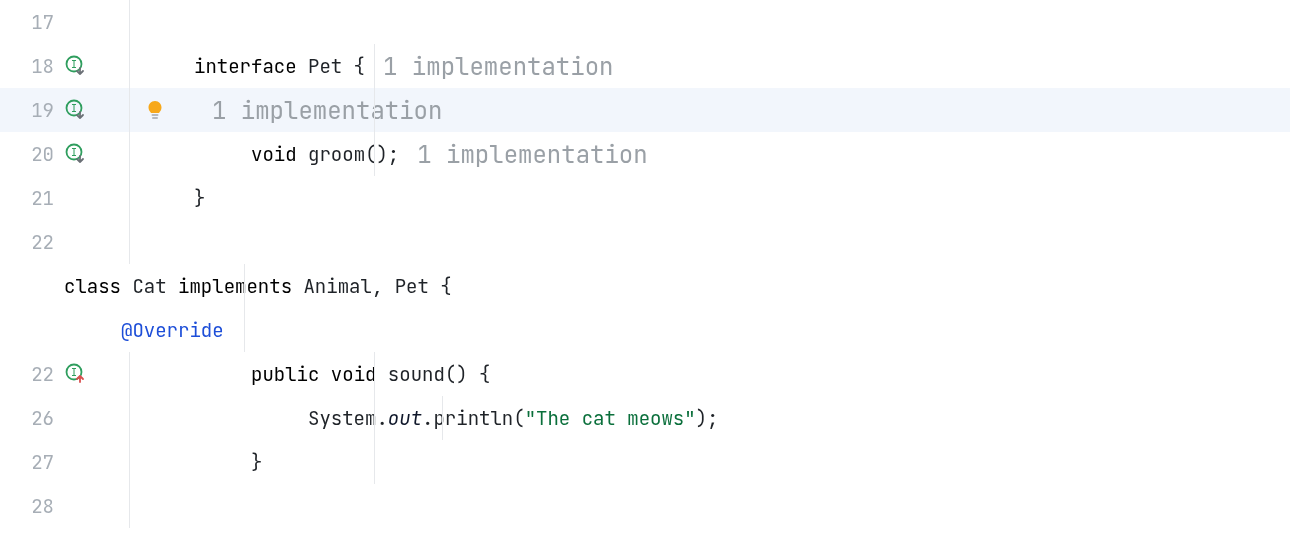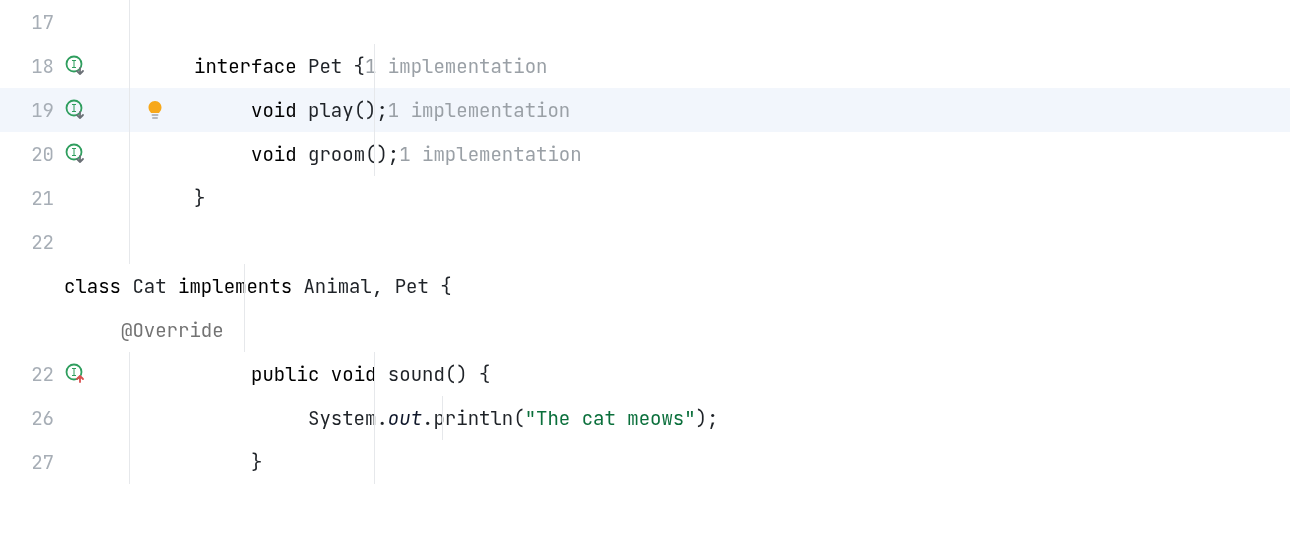--- a/index.html
+++ b/index.html
@@ -59,26 +59,27 @@
     flex: 1;
     padding-left: 14px;
     white-space: pre;
     display: flex;
     align-items: center;
     height: 100%;
     position: relative;
   }
   .tok-kw { color: #000000; }
   .tok-id { color: #1f2328; }
-  .tok-ann { color: #737373; }
+  .tok-ann { color: #1d4ed8; }
   .tok-str { color: #0a6f3b; }
   .tok-static { color: #0f172a; font-style: italic; }
   .inlay {
     color: #9aa0a6;
-    font-size: 19px;
+    font-size: 24px;
+    margin-left: 18px;
   }
   .indent-guide {
     position: absolute;
     left: 194px;
     top: 0;
     bottom: 0;
     width: 1px;
     background: #e6e8eb;
   }
   .indent-guide2 {
@@ -138,21 +139,20 @@
       <span>
         <svg width="22" height="22" viewBox="0 0 22 22">
           <path d="M11 2 C7 2 4.5 5 4.5 8.5 C4.5 11 6 12.5 7 14 L15 14 C16 12.5 17.5 11 17.5 8.5 C17.5 5 15 2 11 2 Z" fill="#f7a81b"></path>
           <rect x="7.5" y="15" width="7" height="2" rx="1" fill="#b6b9be"></rect>
           <rect x="8" y="18" width="6" height="2" rx="1" fill="#b6b9be"></rect>
         </svg>
       </span>
     </div>
     <div class="code-col">
       <span class="indent-guide"></span>
-      <span>     <span class="tok-kw">void</span> <span class="tok-id">play</span><span class="tok-id">();</span></span>
       <span class="inlay">1 implementation</span>
     </div>
   </div>
 
   <div class="line">
     <div class="gutter">
       <span class="line-number">20</span>
       <span class="gutter-icon">
         <svg width="22" height="22" viewBox="0 0 22 22">
           <circle cx="9" cy="9" r="7.5" fill="none" stroke="#2f9e5e" stroke-width="1.8"></circle>
@@ -238,17 +238,20 @@
       <span class="line-number">27</span>
     </div>
     <div class="bulb-col"></div>
     <div class="code-col">
       <span class="indent-guide"></span>
       <span>     <span class="tok-id">}</span></span>
     </div>
   </div>
 
   <div class="line">
+    <div class="gutter">
+      <span class="line-number">28</span>
+    </div>
     <div class="bulb-col"></div>
     <div class="code-col"></div>
   </div>
 
 </div>
 
 </body></html>

